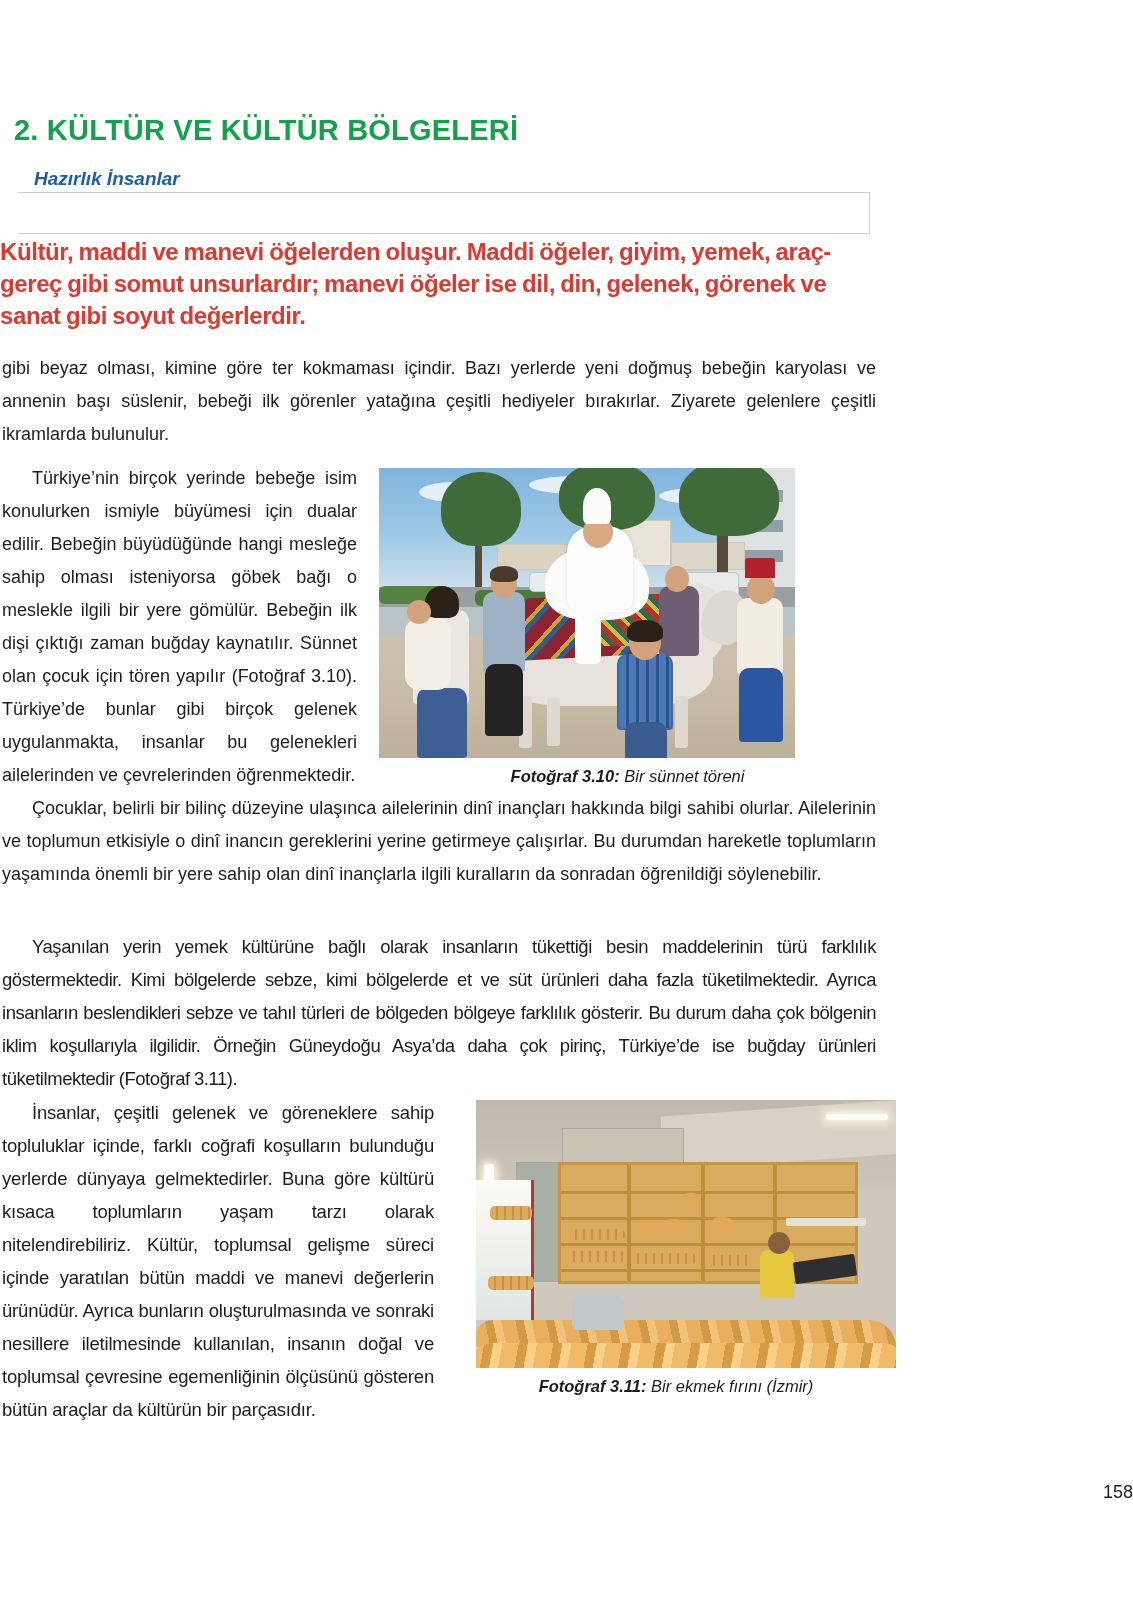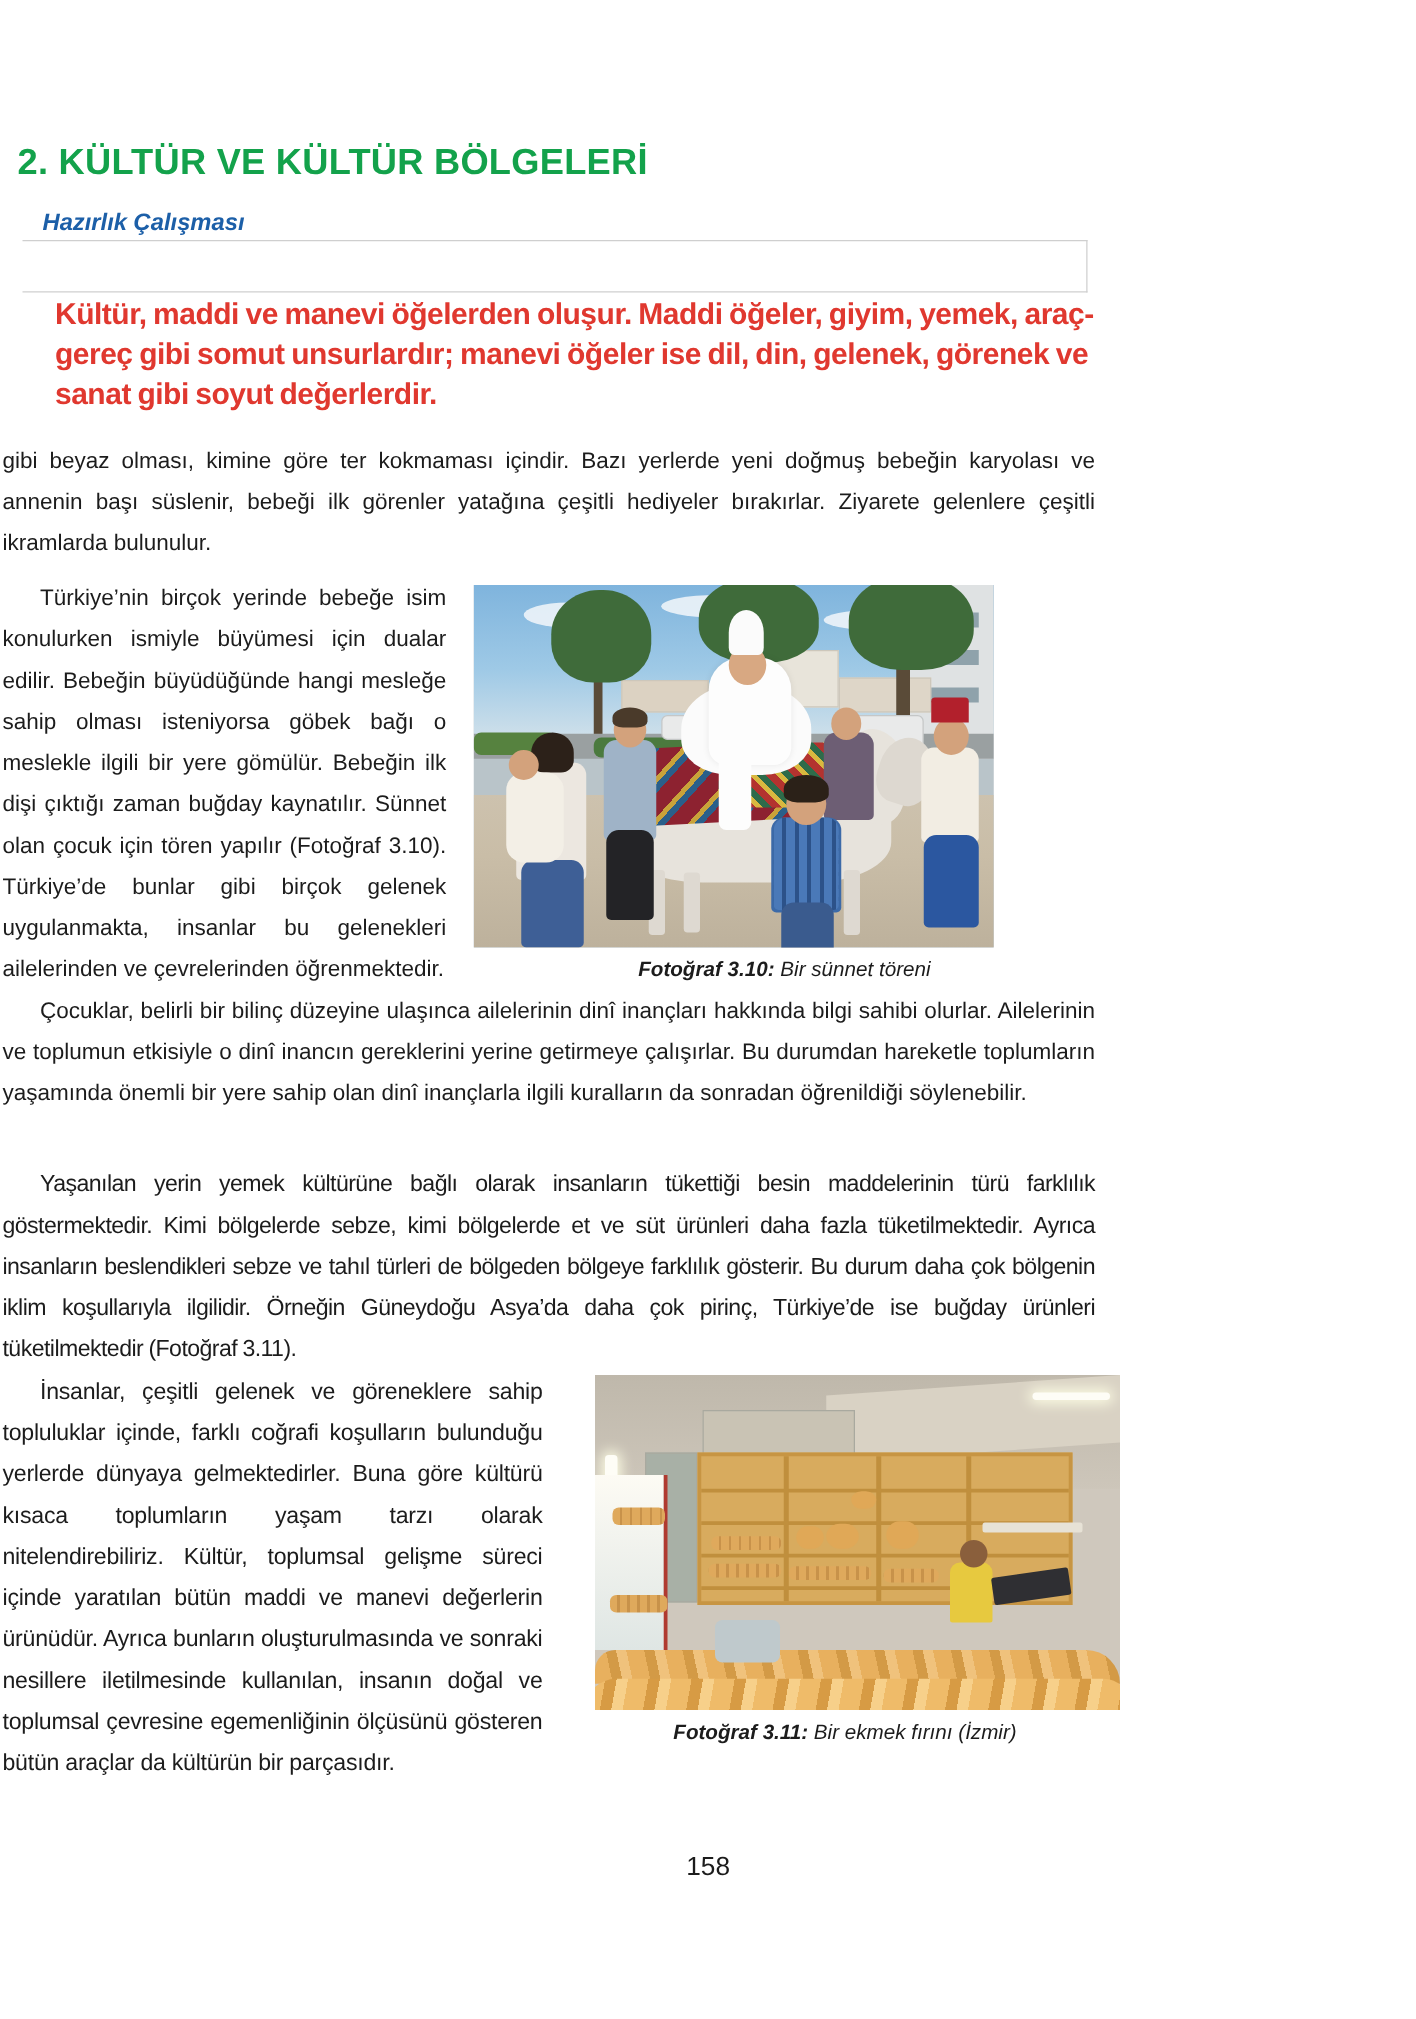--- a/index.html
+++ b/index.html
@@ -70,21 +70,20 @@
     position: absolute;
     top: 236px;
     left: 0px;
     width: 870px;
     color: #e0382f;
     font-size: 24px;
     font-weight: bold;
     line-height: 32px;
     letter-spacing: -0.4px;
     word-spacing: -1px;
-    margin-left: 44px;
   }
 
   
   .para {
     font-size: 18px;
     line-height: 33px;
     text-align: justify;
     color: #1c1c1c;
     margin: 0;
   }
@@ -181,22 +180,22 @@
     position: relative;
     overflow: hidden;
   }
 
   
   .page-number {
     position: absolute;
     top: 1482px;
     left: 0;
     width: 1133px;
-    text-align: center;
-    font-size: 21px;
+    text-align: right;
+    font-size: 18px;
     color: #1c1c1c;
   }
 
   
   .ph1 { background: #b9c4c9; }
   .ph1 .sky {
     position: absolute; left:0; top:0; width:100%; height:42%;
     background: linear-gradient(180deg,#7fb4dd 0%, #9ec9e6 55%, #cfe0ea 100%);
   }
   .ph1 .cloud {
@@ -351,21 +350,21 @@
     border-right:3px solid #b03a30;
   }
 </style>
 </head>
 <body>
 
 <div class="page">
 
   <h1 class="chapter-title">2. KÜLTÜR VE KÜLTÜR BÖLGELERİ</h1>
 
-  <div class="prep-label">Hazırlık Çalışması</div>
+  <div class="prep-label">Hazırlık İnsanlar</div>
 
   <div class="prep-box"></div>
 
 
   <div class="answer">Kültür, maddi ve manevi öğelerden oluşur. Maddi öğeler, giyim, yemek, araç-gereç gibi somut unsurlardır; manevi öğeler ise dil, din, gelenek, görenek ve sanat gibi soyut değerlerdir.</div>
 
 
   <div class="block-top">
     <p class="para">gibi beyaz olması, kimine göre ter kokmaması içindir. Bazı yerlerde yeni doğmuş bebeğin karyolası ve annenin başı süslenir, bebeği ilk görenler yatağına çeşitli hediyeler bırakırlar. Ziyarete gelenlere çeşitli ikramlarda bulunulur.</p>
   </div>

